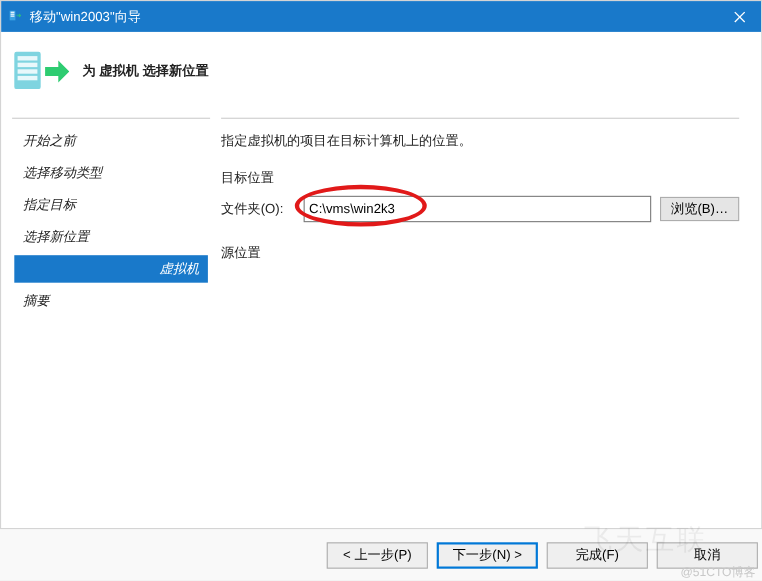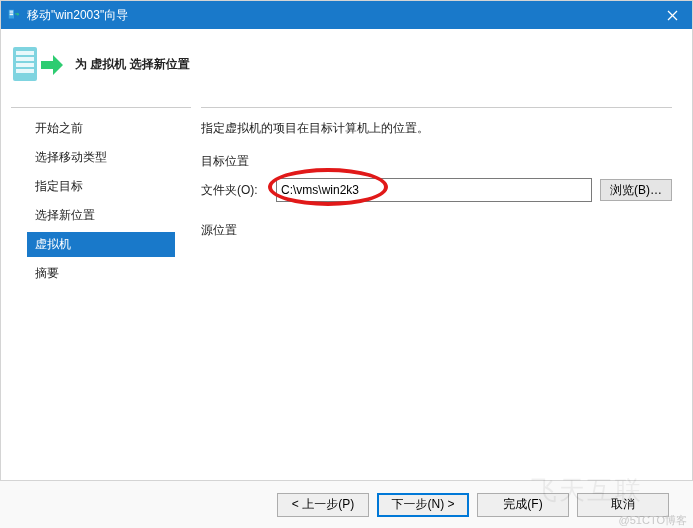--- a/index.html
+++ b/index.html
@@ -14,22 +14,22 @@
 
   
   .wizard-header { height: 70px; display: flex; align-items: center; padding: 0 10px; border-bottom: 0; }
   .wizard-header svg { margin-right: 12px; flex-shrink: 0; }
   .wizard-header h1 { font-size: 12px; font-weight: 600; color: #222; margin: 0; }
 
   
   .wizard-body { display: flex; height: 380px; }
   .sidebar { width: 190px; padding: 8px 0 0 10px; font-size: 12px; color: #222; }
   .sidebar hr { border: none; border-top: 1px solid #ccc; margin: 0 0 8px 0; }
-  .sidebar .step { padding: 4px 8px; margin: 4px 16px; cursor: pointer; }
-  .sidebar .step.active { background: #1979ca; color: #fff; }
+  .sidebar .step { padding: 4px 8px; margin: 4px 2px; cursor: pointer; font-style: italic; }
+  .sidebar .step.active { background: #1979ca; color: #fff; text-align: right; }
 
   .content { flex: 1; padding: 8px 20px 0 10px; font-size: 12px; color: #222; }
   .content hr { border: none; border-top: 1px solid #ccc; margin: 0 0 12px 0; }
   .instruction { margin-bottom: 16px; }
   .section-title { margin-bottom: 8px; }
   .form-row { display: flex; align-items: center; margin-bottom: 6px; }
   .form-row .lbl { width: 75px; }
   .form-row .val { }
 
   .folder-input-wrap { position: relative; display: flex; align-items: center; flex: 1; }
@@ -38,21 +38,21 @@
     position: absolute;
     left: -8px; top: -10px;
     width: 120px; height: 38px;
     border: 4px solid #e11919;
     border-radius: 50%;
     pointer-events: none;
   }
   .browse-btn { height: 22px; width: 72px; margin-left: 8px; font-size: 12px; border: 1px solid #adadad; background: #e5e5e5; cursor: pointer; }
 
   
-  .wizard-footer { position: absolute; left: 0; right: 0; bottom: 0; height: 48px; border-top: 1px solid #d4d4d4; display: flex; align-items: center; justify-content: flex-end; padding-right: 24px; gap: 8px; background: #f9f9f9; }
+  .wizard-footer { position: absolute; left: 0; right: 0; bottom: 0; height: 48px; border-top: 1px solid #d4d4d4; display: flex; align-items: center; justify-content: flex-end; padding-right: 4px; gap: 8px; background: #f9f9f9; }
   .wizard-footer button { height: 24px; min-width: 92px; font-size: 12px; border: 1px solid #adadad; background: #efefef; cursor: pointer; }
   .wizard-footer button.default { border: 2px solid #0078d7; }
 
   .watermark { position: absolute; right: 6px; bottom: 0; font-size: 11px; color: #c8c8c8; pointer-events: none; }
   .faint-bg-text { position: absolute; right: 50px; bottom: 20px; font-size: 26px; font-weight: normal; color: rgba(0,0,0,0.06); pointer-events: none; letter-spacing: 2px; }
 </style>
 </head>
 <body>
 
 <div class="titlebar">

